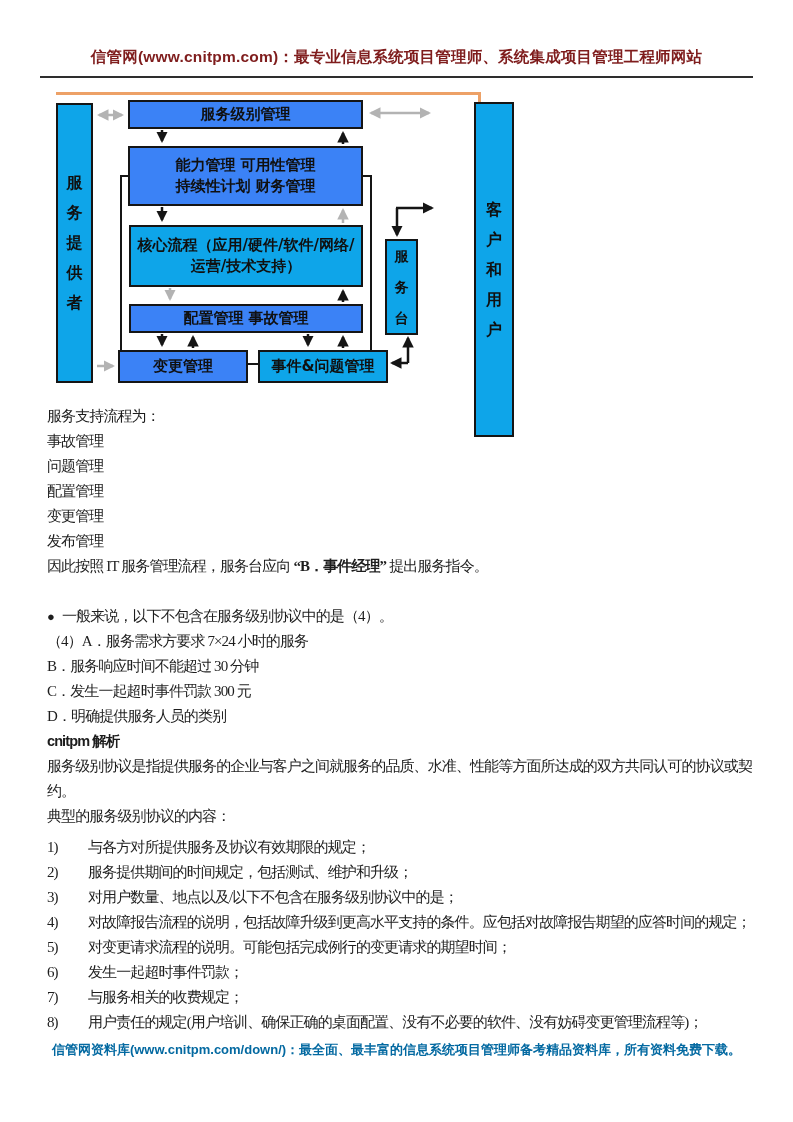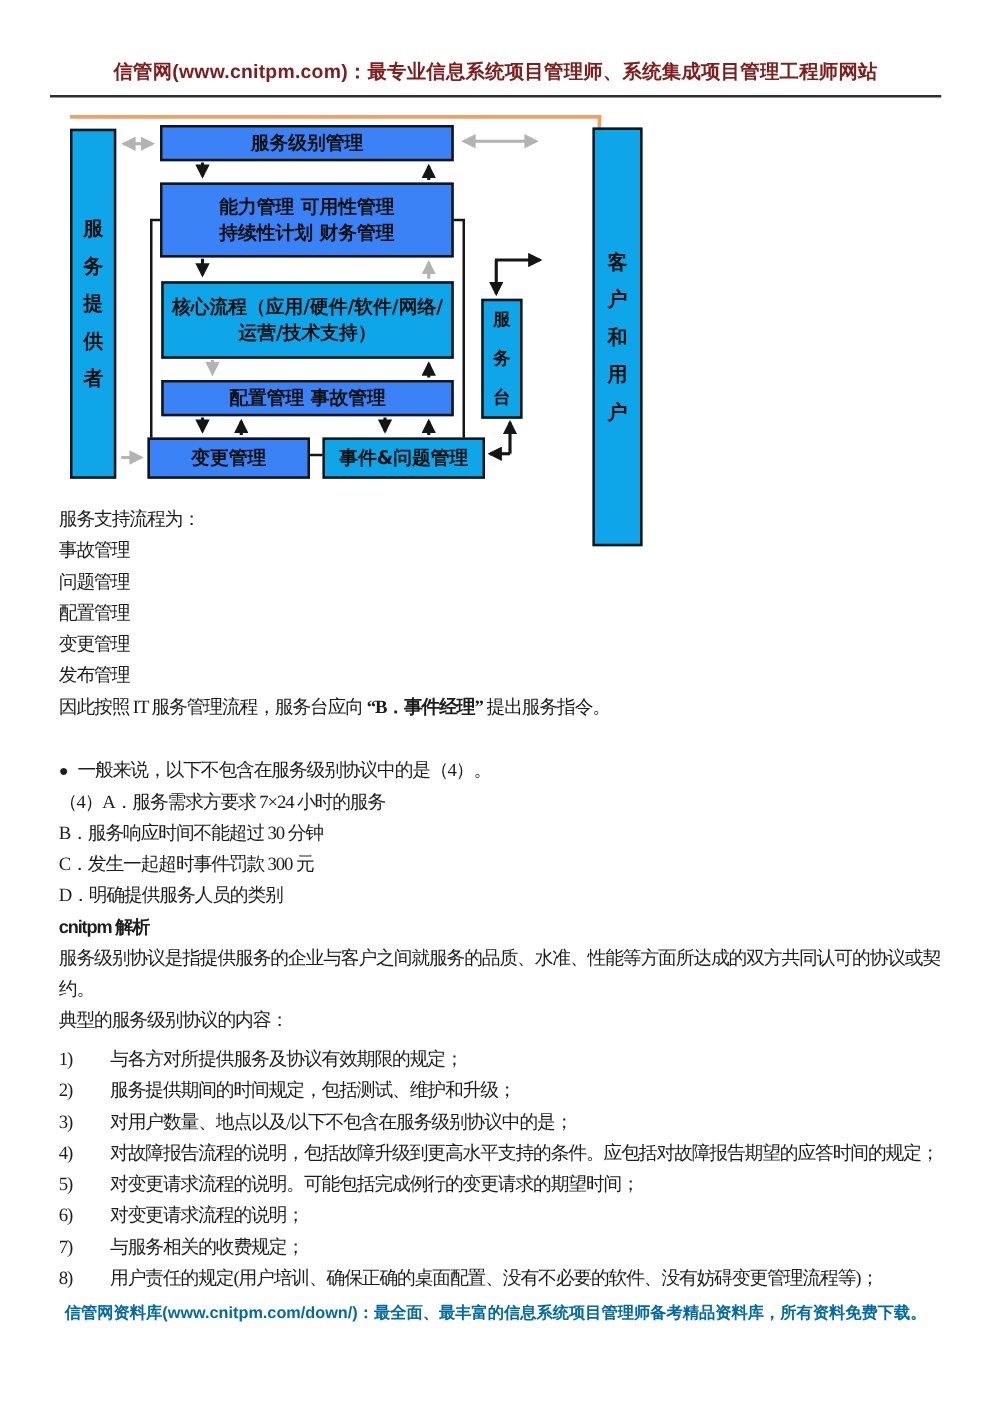--- a/index.html
+++ b/index.html
@@ -195,21 +195,21 @@
         <div class="li">
           <span class="num">4)</span>
             <span class="txt">对故障报告流程的说明，包括故障升级到更高水平支持的条件。应包括对故障报告期望的应答时间的规定；</span>
         </div>
         <div class="li">
           <span class="num">5)</span>
             <span class="txt">对变更请求流程的说明。可能包括完成例行的变更请求的期望时间；</span>
         </div>
         <div class="li">
           <span class="num">6)</span>
-            <span class="txt">对变更请求流程的说明；</span>
+            <span class="txt">发生一起超时事件罚款；</span>
         </div>
         <div class="li">
           <span class="num">7)</span>
             <span class="txt">与服务相关的收费规定；</span>
         </div>
         <div class="li">
           <span class="num">8)</span>
             <span class="txt">用户责任的规定(用户培训、确保正确的桌面配置、没有不必要的软件、没有妨碍变更管理流程等)；</span>
         </div>
       </div>

